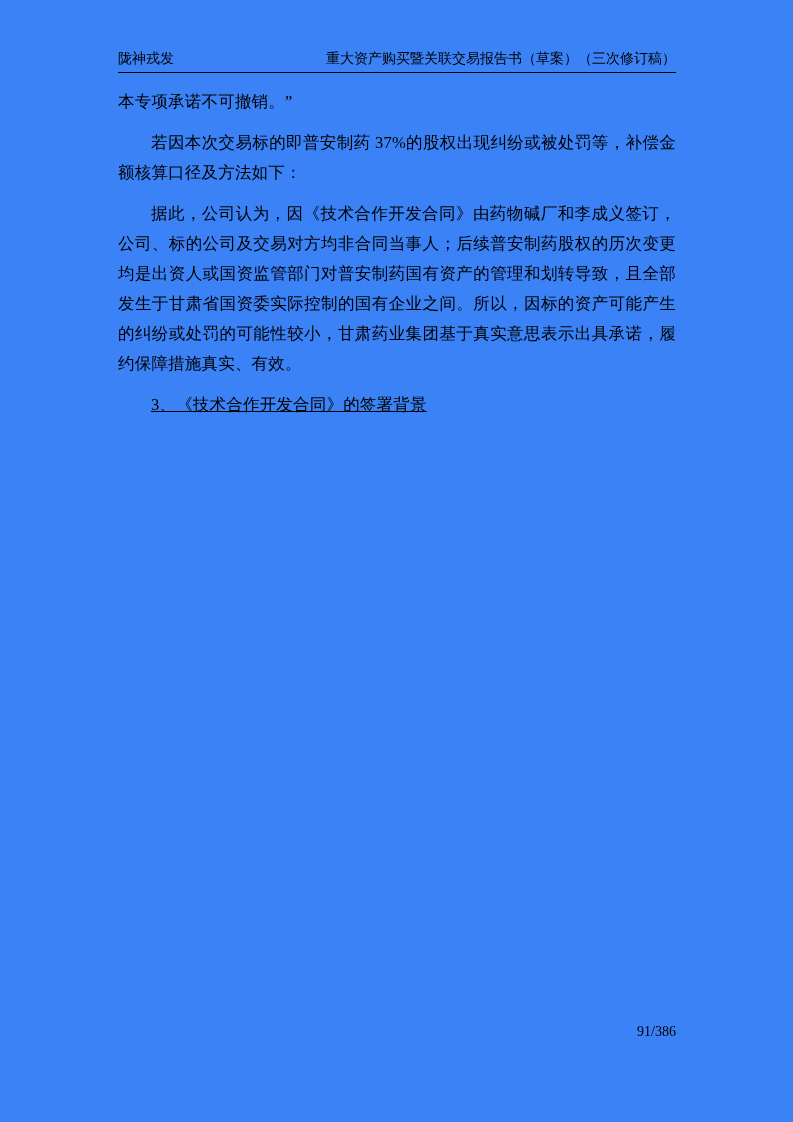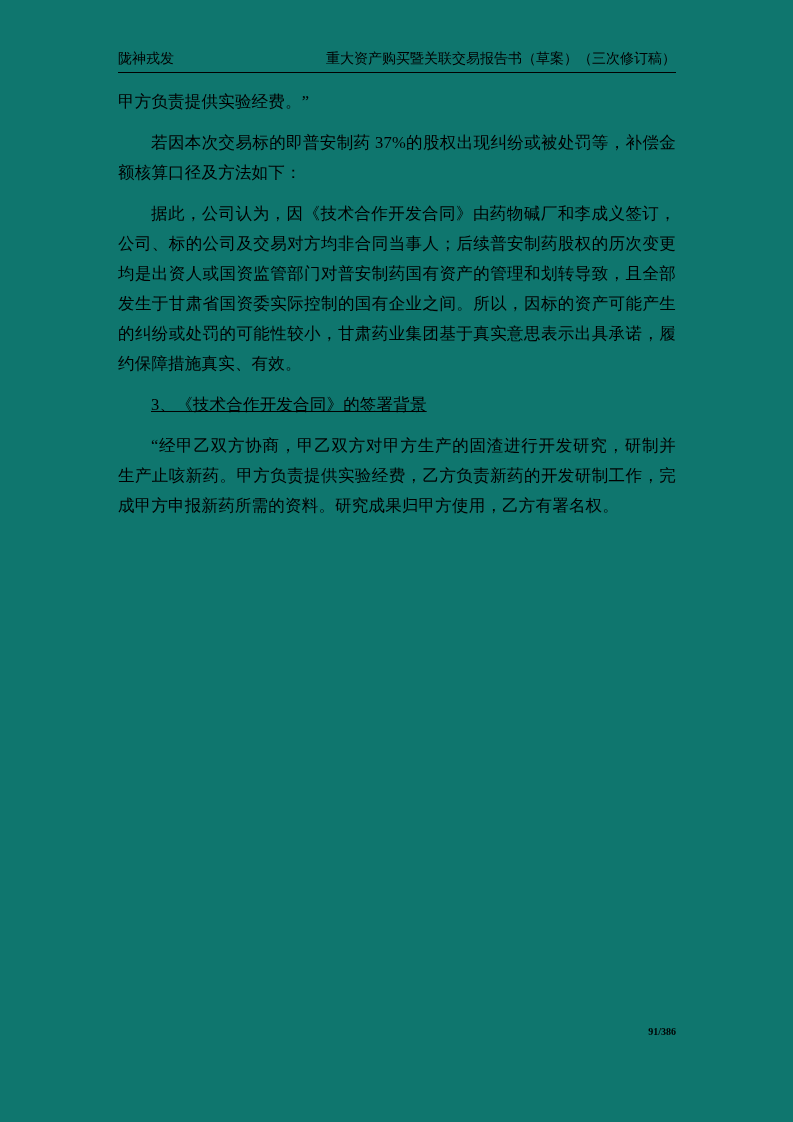--- a/index.html
+++ b/index.html
@@ -4,21 +4,21 @@
 <style>
   html, body {
     margin: 0;
     padding: 0;
     background: #ffffff;
   }
   .page {
     position: relative;
     width: 793px;
     height: 1122px;
-    background: #0f766e;
+    background: #3b82f6;
     color: #000000;
     font-family: "Liberation Serif", "DejaVu Serif", serif;
     overflow: hidden;
   }
   .header {
     position: absolute;
     left: 118px;
     right: 117px;
     top: 50px;
     display: flex;
@@ -52,38 +52,37 @@
   }
   .content p.heading {
     text-indent: 2em;
     text-align: left;
     text-decoration: underline;
   }
   .footer {
     position: absolute;
     right: 117px;
     top: 1023px;
-    font-size: 10px;
-    font-weight: bold;
+    font-size: 14px;
+    font-weight: normal;
     line-height: 18px;
   }
 </style>
 </head>
 <body>
 
 <div class="page">
 
   <div class="header">
     <span>陇神戎发</span>
     <span>重大资产购买暨关联交易报告书（草案）（三次修订稿）</span>
   </div>
 
   <div class="content">
-    <p class="noindent">甲方负责提供实验经费。”</p>
+    <p class="noindent">本专项承诺不可撤销。”</p>
     <p class="indent">若因本次交易标的即普安制药 37%的股权出现纠纷或被处罚等，补偿金额核算口径及方法如下：</p>
     <p class="indent">据此，公司认为，因《技术合作开发合同》由药物碱厂和李成义签订，公司、标的公司及交易对方均非合同当事人；后续普安制药股权的历次变更均是出资人或国资监管部门对普安制药国有资产的管理和划转导致，且全部发生于甘肃省国资委实际控制的国有企业之间。所以，因标的资产可能产生的纠纷或处罚的可能性较小，甘肃药业集团基于真实意思表示出具承诺，履约保障措施真实、有效。</p>
     <p class="heading">3、《技术合作开发合同》的签署背景</p>
-    <p class="indent">“经甲乙双方协商，甲乙双方对甲方生产的固渣进行开发研究，研制并生产止咳新药。甲方负责提供实验经费，乙方负责新药的开发研制工作，完成甲方申报新药所需的资料。研究成果归甲方使用，乙方有署名权。</p>
   </div>
 
   <div class="footer">91/386</div>
 
 </div>
 
 </body></html>

